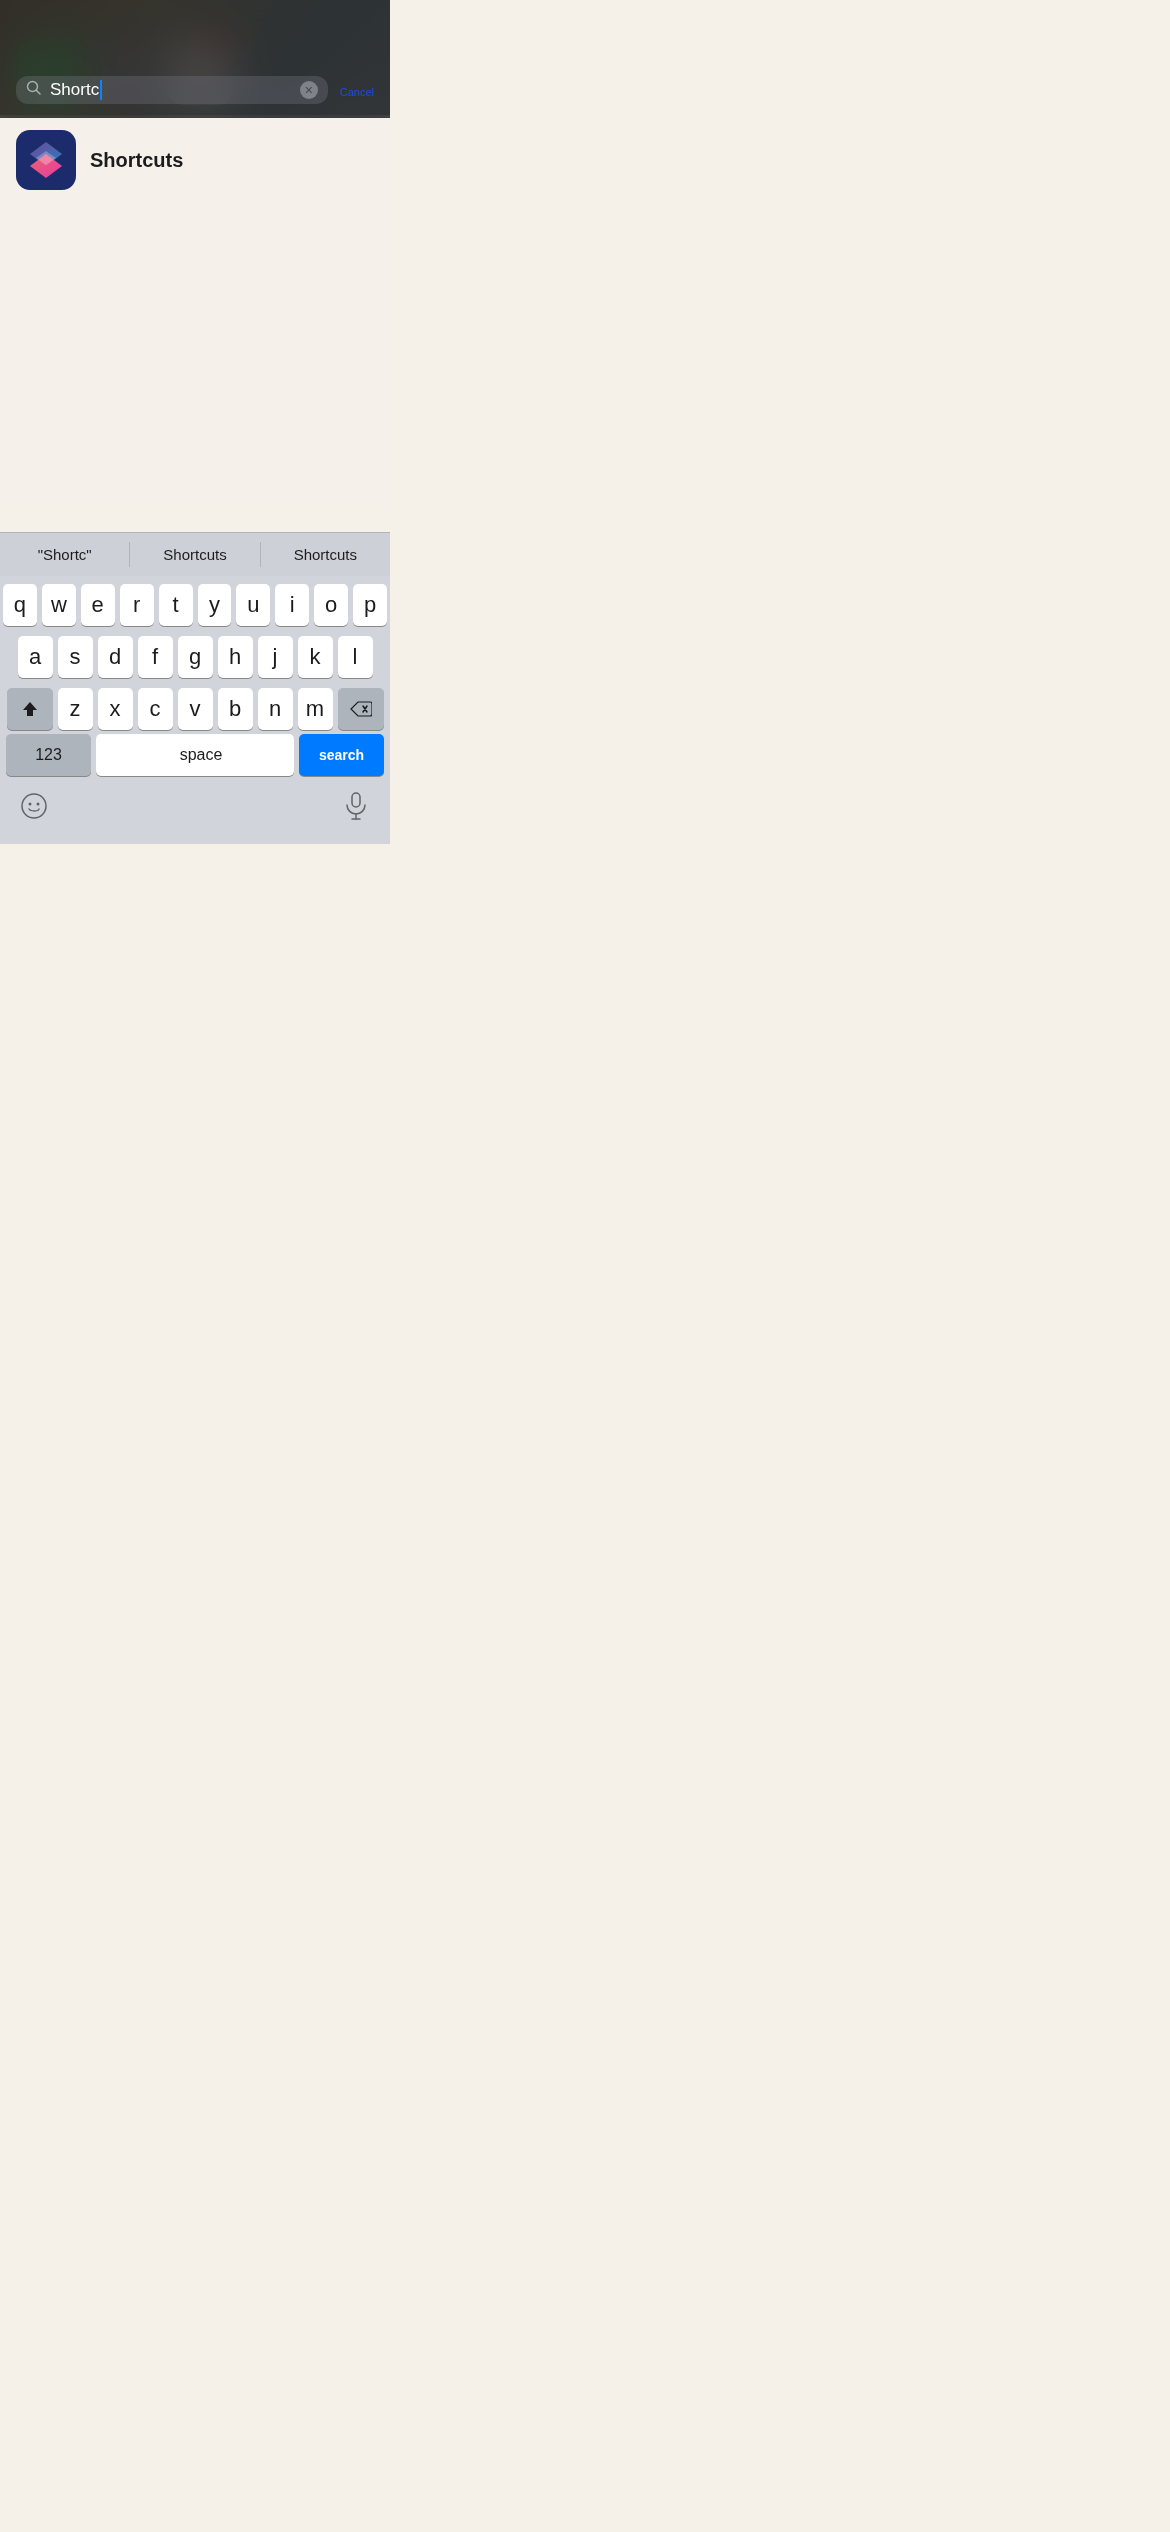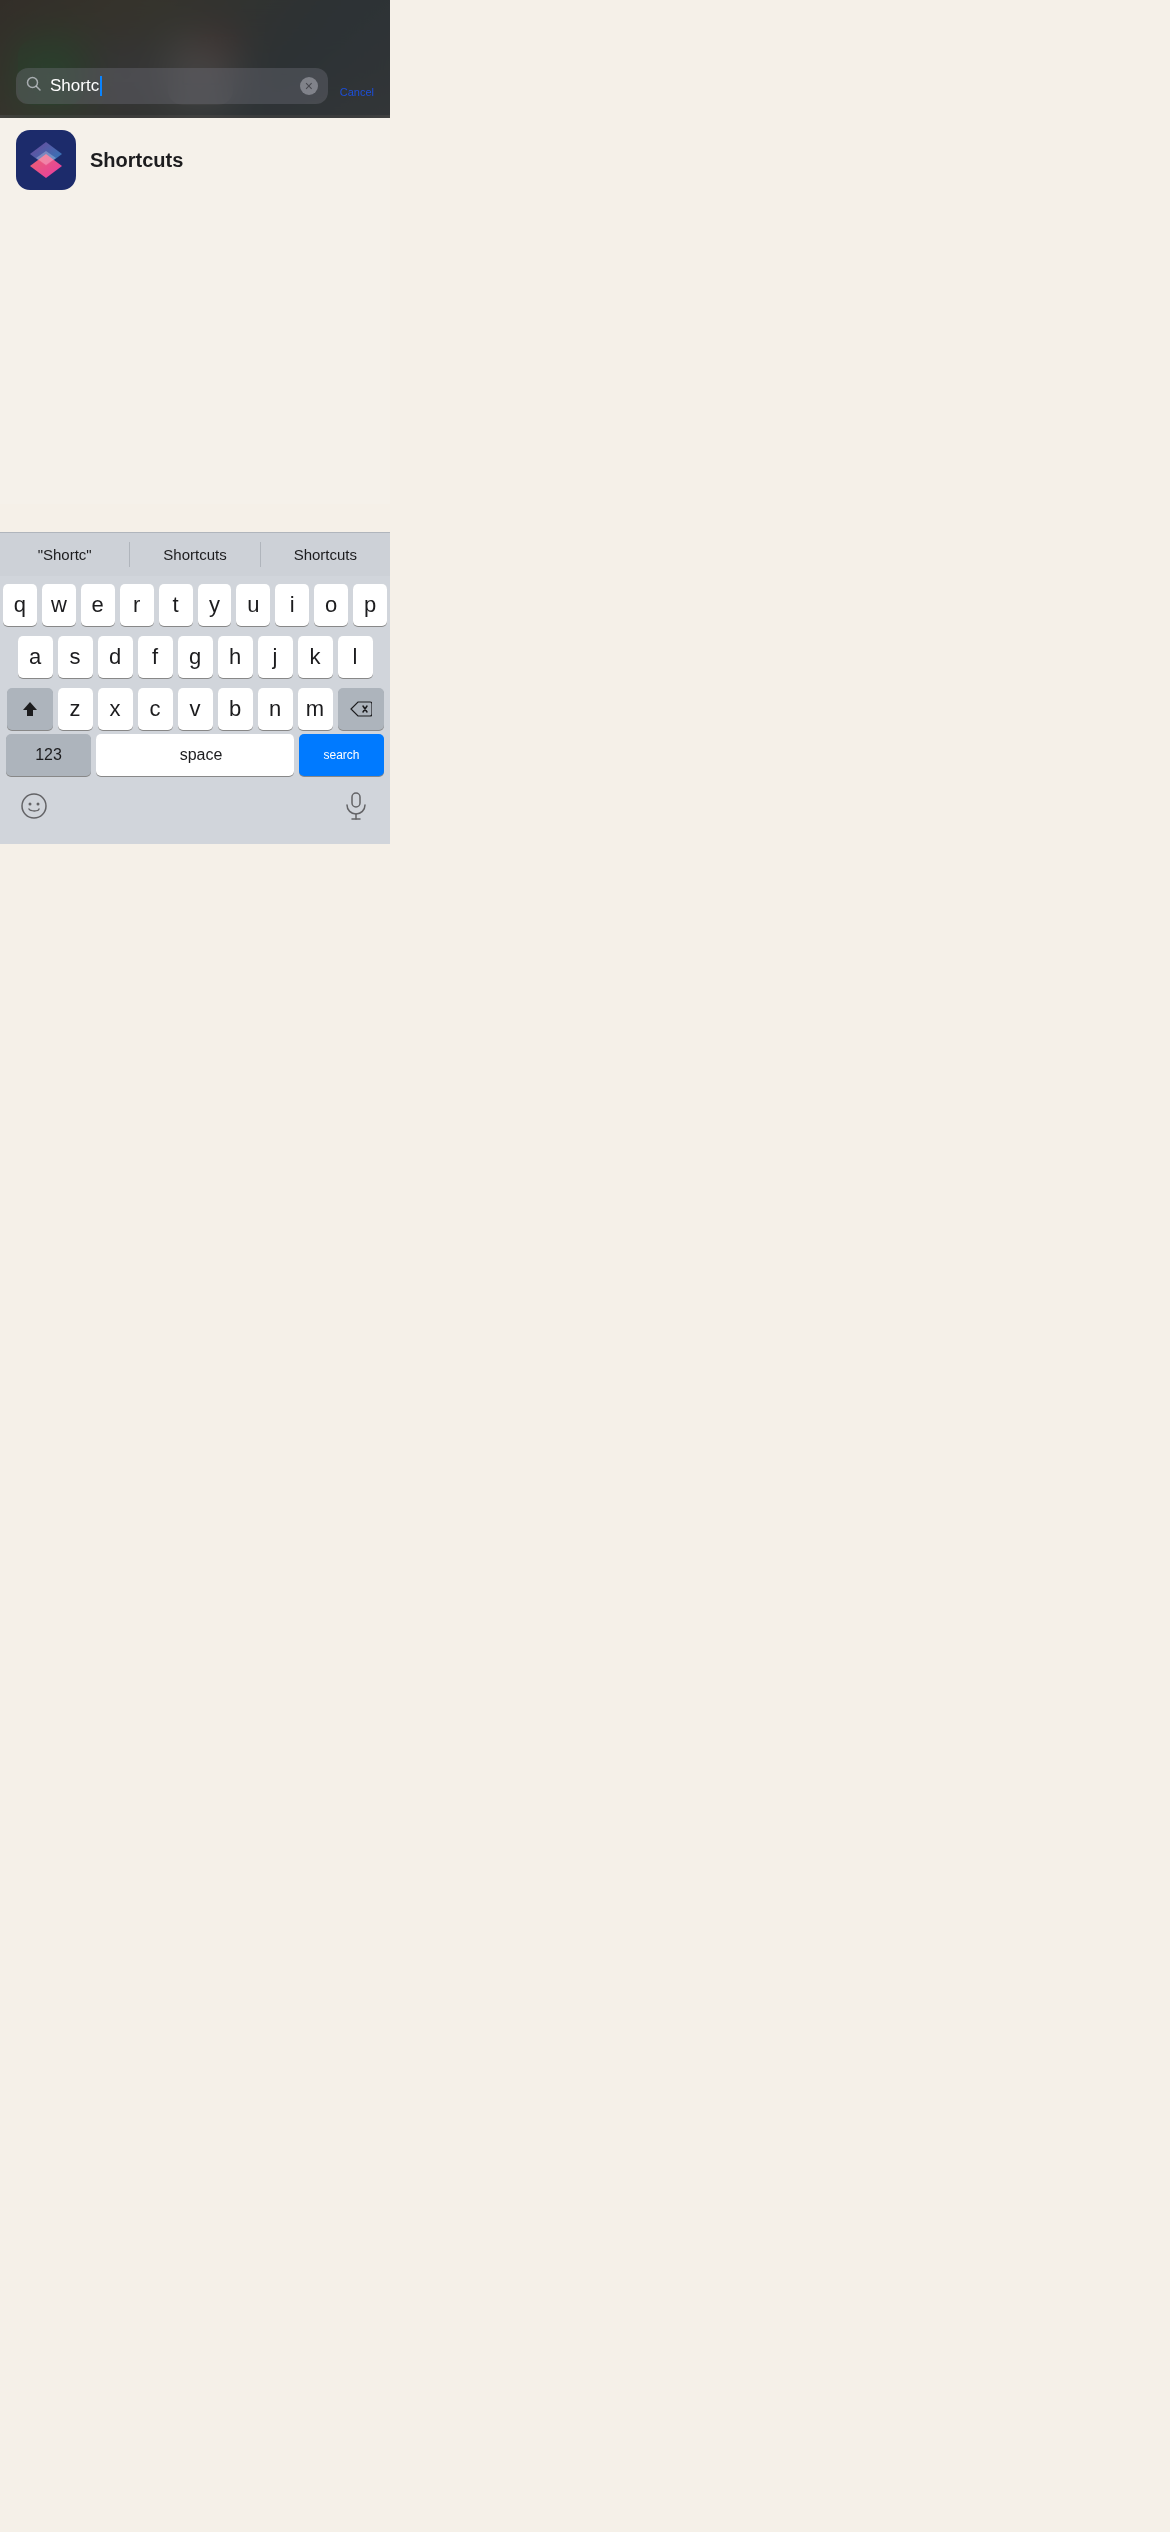--- a/index.html
+++ b/index.html
@@ -82,21 +82,21 @@
       backdrop-filter: blur(20px);
       -webkit-backdrop-filter: blur(20px);
       display: flex;
       align-items: flex-end;
       padding: 0 16px 14px;
       gap: 12px;
     }
 
     .search-bar {
       flex: 1;
-      height: 36px;
+      height: 28px;
       background: rgba(118, 118, 128, 0.35);
       border-radius: 12px;
       display: flex;
       align-items: center;
       padding: 0 10px;
       gap: 8px;
     }
 
     .search-icon-wrap {
       color: rgba(235, 235, 245, 0.6);
@@ -299,22 +299,22 @@
       min-width: 180px;
       font-size: 16px;
     }
 
     .key.search-key {
       flex: 2.2;
       max-width: 90px;
       min-width: 85px;
       background: #007AFF;
       color: white;
-      font-size: 12px;
-      font-weight: 400;
+      font-size: 14px;
+      font-weight: 700;
     }
 
     
     .bottom-bar {
       display: flex;
       align-items: center;
       justify-content: space-between;
       padding: 8px 16px 12px;
       background: #D1D5DB;
     }

